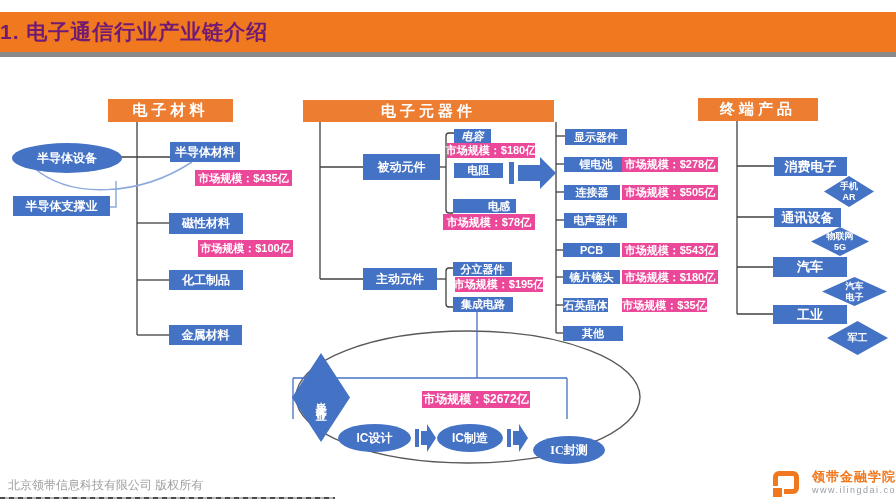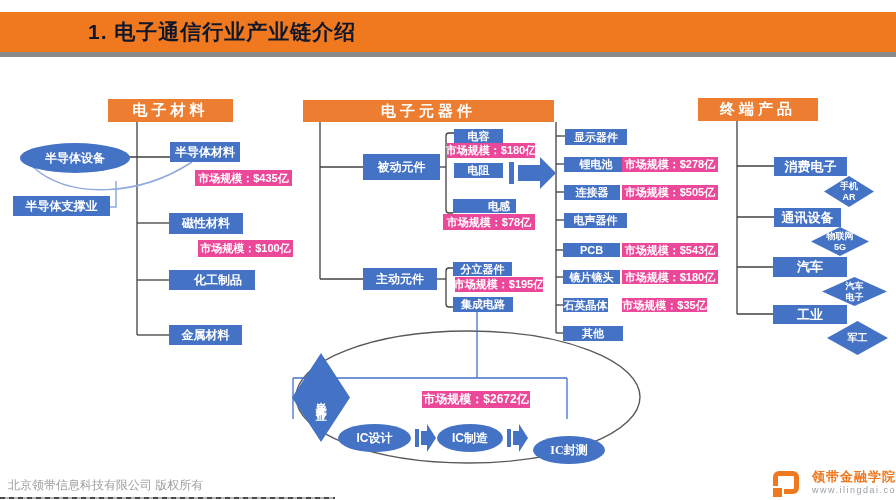--- a/index.html
+++ b/index.html
@@ -1,20 +1,20 @@
 <!DOCTYPE html>
 <html><head>
 <meta charset="utf-8">
 <style>
   html,body{margin:0;padding:0;background:#fff;}
   .canvas{position:relative;width:896px;height:500px;background:#fff;overflow:hidden;
           font-family:"Liberation Sans","DejaVu Sans",sans-serif;}
   .abs{position:absolute;}
-  .banner{left:0;top:12px;width:896px;height:40px;background:#F0781E;color:#0f172a;
-          font-weight:bold;font-size:21px;line-height:40px;padding-left:88px;box-sizing:border-box;letter-spacing:1px;}
+  .banner{left:0;top:12px;width:896px;height:40px;background:#F0781E;color:#701a75;
+          font-weight:bold;font-size:21px;line-height:40px;box-sizing:border-box;letter-spacing:1px;}
   .banner-shadow{left:0;top:52px;width:896px;height:5px;background:#8a8a8a;}
   .hdr{background:#ED7D31;color:#fff;font-weight:bold;font-size:15px;letter-spacing:4px;
        display:flex;align-items:center;justify-content:center;}
   .bbox{background:#4472C4;color:#fff;font-weight:bold;display:flex;align-items:center;
         justify-content:center;font-size:12px;white-space:nowrap;}
   .sm{font-size:11px;}
   .obox{background:#ec4899;color:#fff;font-weight:bold;display:flex;align-items:center;
         justify-content:center;font-size:11px;white-space:nowrap;}
   .ell{background:#4472C4;border-radius:50%;color:#fff;font-weight:bold;display:flex;
        align-items:center;justify-content:center;font-size:12px;}
@@ -96,31 +96,31 @@
     <rect x="415" y="429" width="4" height="18" fill="#4472C4"></rect>
     <polygon points="421,431 427,431 427,424 436,438 427,452 427,445 421,445" fill="#4472C4"></polygon>
     <rect x="507" y="429" width="4" height="18" fill="#4472C4"></rect>
     <polygon points="513,431 519,431 519,424 528,438 519,452 519,445 513,445" fill="#4472C4"></polygon>
   </svg>
 
   <div class="abs hdr" style="left:108px;top:99px;width:125px;height:23px;">电子材料</div>
   <div class="abs hdr" style="left:303px;top:100px;width:251px;height:22px;">电子元器件</div>
   <div class="abs hdr" style="left:698px;top:98px;width:120px;height:23px;">终端产品</div>
 
-  <div class="abs ell" style="left:20px;top:143px;width:110px;height:30px;">半导体设备</div>
+  <div class="abs ell" style="left:12px;top:143px;width:110px;height:30px;">半导体设备</div>
   <div class="abs bbox" style="left:13px;top:196px;width:97px;height:20px;">半导体支撑业</div>
   <div class="abs bbox" style="left:170px;top:142px;width:70px;height:20px;">半导体材料</div>
   <div class="abs obox" style="left:195px;top:170px;width:97px;height:16px;">市场规模：$435亿</div>
   <div class="abs bbox" style="left:169px;top:213px;width:74px;height:21px;">磁性材料</div>
   <div class="abs obox" style="left:198px;top:240px;width:95px;height:17px;">市场规模：$100亿</div>
-  <div class="abs bbox" style="left:169px;top:270px;width:74px;height:20px;padding-left:12px;">化工制品</div>
+  <div class="abs bbox" style="left:169px;top:270px;width:74px;height:20px;">化工制品</div>
   <div class="abs bbox" style="left:169px;top:325px;width:73px;height:20px;">金属材料</div>
 
   <div class="abs bbox" style="left:363px;top:154px;width:77px;height:26px;">被动元件</div>
-  <div class="abs bbox sm" style="left:454px;top:129px;width:49px;height:14px;">电容</div>
+  <div class="abs bbox sm" style="left:454px;top:129px;width:37px;height:14px;font-style:italic;">电容</div>
   <div class="abs obox" style="left:447px;top:143px;width:88px;height:15px;">市场规模：$180亿</div>
   <div class="abs bbox sm" style="left:454px;top:163px;width:49px;height:15px;">电阻</div>
   <div class="abs bbox sm" style="left:453px;top:199px;width:34px;height:14px;padding-left:29px;">电感</div>
   <div class="abs obox" style="left:443px;top:214px;width:92px;height:16px;">市场规模：$78亿</div>
 
   <div class="abs bbox" style="left:363px;top:268px;width:74px;height:22px;">主动元件</div>
   <div class="abs bbox sm" style="left:453px;top:262px;width:59px;height:14px;">分立器件</div>
   <div class="abs obox" style="left:455px;top:277px;width:88px;height:15px;">市场规模：$195亿</div>
   <div class="abs bbox sm" style="left:453px;top:297px;width:60px;height:15px;">集成电路</div>
 

